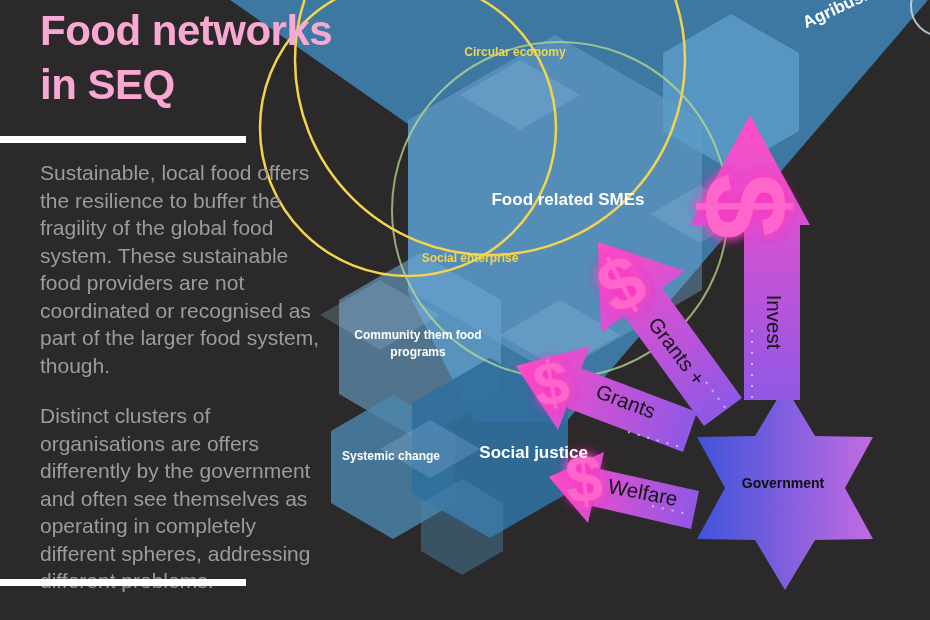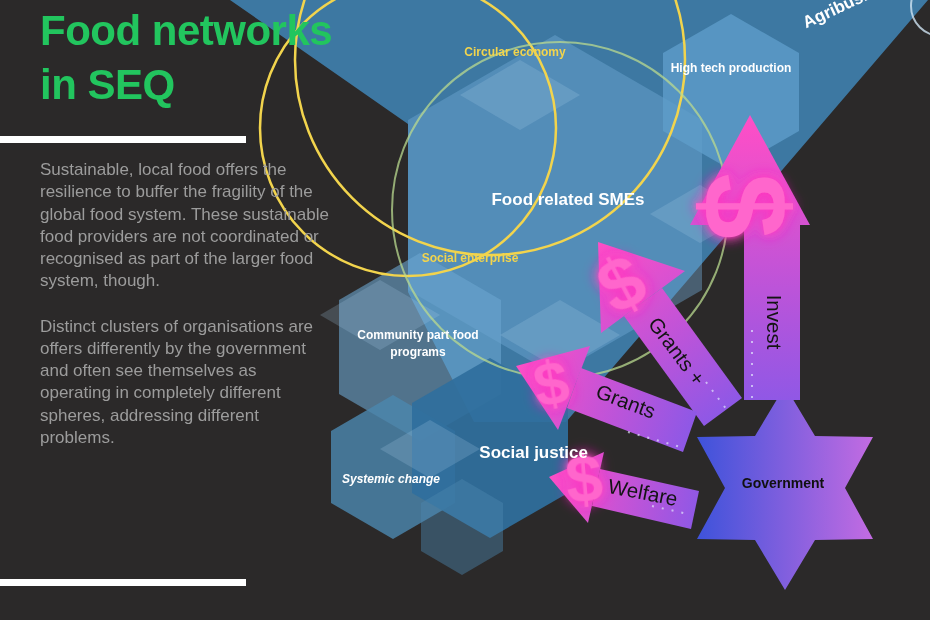--- a/index.html
+++ b/index.html
@@ -7,26 +7,26 @@
     position:relative;width:930px;height:620px;overflow:hidden;
     background:#2b2929;
     font-family:"Liberation Sans","DejaVu Sans",sans-serif;
   }
   #diagram-svg{position:absolute;left:0;top:0;width:930px;height:620px;}
   .lbl{position:absolute;text-align:center;font-weight:bold;color:#fff;}
   .lbl.yellow{color:#f2d44d;}
   .lbl.sm{font-size:12px;line-height:1.42;}
   .lbl.md{font-size:17px;}
   #page-title{
-    position:absolute;left:40px;top:4px;color:#22c55e;
+    position:absolute;left:40px;top:4px;color:#f9a8d4;
     font-size:42px;font-weight:800;line-height:1.28;letter-spacing:-0.5px;
   }
   .rule{position:absolute;left:0;width:246px;height:7px;background:#fff;}
   #intro{position:absolute;left:40px;top:159px;width:292px;color:#9c9c9c;
-    font-size:17px;line-height:1.31;}
+    font-size:21px;line-height:1.31;}
   #intro p{margin:0 0 23px 0;}
   #label-agribusiness{
     position:absolute;left:804px;top:14px;width:190px;
     transform:rotate(-25deg);transform-origin:left center;
     font-size:17px;font-weight:bold;color:#fff;text-align:left;
   }
   #label-government{
     position:absolute;left:708px;top:475px;width:150px;text-align:center;
     font-size:14px;font-weight:bold;color:#101010;
   }
@@ -133,20 +133,19 @@
   <div class="rule" style="top:136px;"></div>
 
   <div id="intro">
     <p>Sustainable, local food offers the resilience to buffer the fragility of the global food system. These sustainable food providers are not coordinated or recognised as part of the larger food system, though.</p>
     <p>Distinct clusters of organisations are offers differently by the government and often see themselves as operating in completely different spheres, addressing different problems.</p>
   </div>
   <div class="rule" style="top:579px;"></div>
 
   <div class="lbl yellow sm" style="left:415px;top:44px;width:200px;">Circular economy</div>
   <div id="label-agribusiness">Agribusiness</div>
-  <div class="lbl sm" style="left:651px;top:60px;width:160px;">High tech production</div>
   <div class="lbl md" style="left:468px;top:190px;width:200px;">Food related SMEs</div>
   <div class="lbl yellow sm" style="left:370px;top:250px;width:200px;">Social enterprise</div>
-  <div class="lbl sm" style="left:343px;top:327px;width:150px;">Community part food programs</div>
-  <div class="lbl sm" style="left:341px;top:471px;width:100px;font-style:italic;">Systemic change</div>
+  <div class="lbl sm" style="left:343px;top:327px;width:150px;">Community them food programs</div>
+  <div class="lbl sm" style="left:341px;top:448px;width:100px;">Systemic change</div>
   <div class="lbl md" style="left:428px;top:443px;width:160px;text-align:right;">Social justice</div>
   <div id="label-government">Government</div>
 </div>
 
 </body></html>

